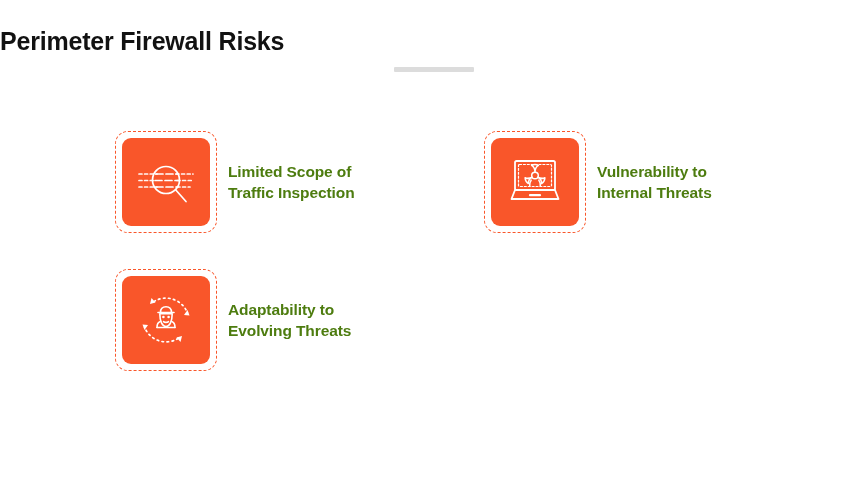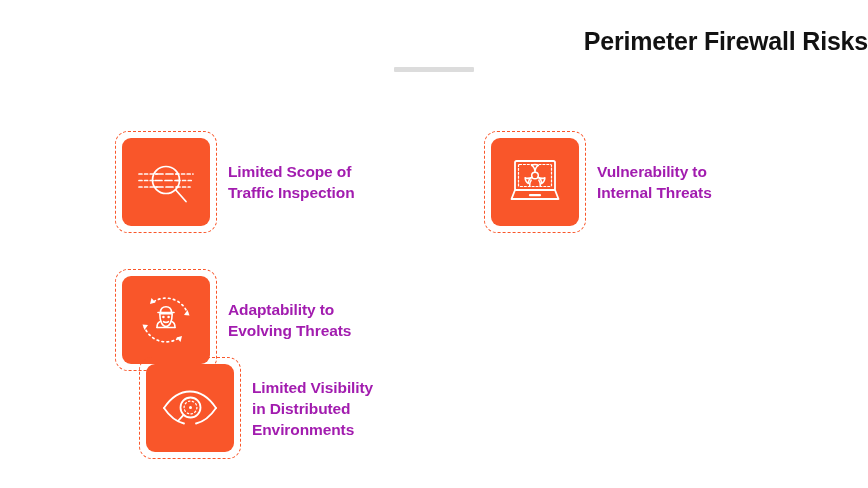--- a/index.html
+++ b/index.html
@@ -12,21 +12,21 @@
   .slide {
     position:relative;
     width:868px; height:488px;
     background:#ffffff;
   }
 
   
   .title-block {
     position:absolute;
     top:24px; left:0; width:868px;
-    text-align:right;
+    text-align:left;
   }
   .title {
     font-size:25px;
     font-weight:bold;
     letter-spacing:-0.2px;
     color:#121212;
     line-height:34px;
   }
   .title-divider {
     width:80px; height:5px;
@@ -69,21 +69,21 @@
     border-radius:13px;
     pointer-events:none;
   }
   .icon-box svg { display:block; }
 
   .item-label {
     margin-left:18px;
     font-size:15.5px;
     font-weight:bold;
     line-height:21px;
-    color:#a21caf;
+    color:#4d7c0f;
     letter-spacing:-0.1px;
     white-space:pre-line;
   }
 </style>
 </head>
 <body>
 
 <div class="slide">
 
   <div class="title-block">
@@ -172,35 +172,17 @@
             <path d="M26.6 30.6 C27.6 31.6 30.4 31.6 31.4 30.6"></path>
 
             <path d="M20 36.5 C20 32.5 22 31 23.2 30.6 M38 36.5 C38 32.5 36 31 34.8 30.6"></path>
             <path d="M20 36.5 H38"></path>
           </svg>
         </div>
         <div class="item-label">Adaptability to
 Evolving Threats</div>
       </div>
 
-      <div class="item right">
-        <div class="icon-box">
-          <svg width="60" height="44" viewBox="0 0 60 44" fill="none" stroke="#ffffff" stroke-width="1.8" stroke-linecap="round" stroke-linejoin="round">
-
-            <path d="M4 22 C12 10 22 5.5 30 5.5 C38 5.5 48 10 56 22"></path>
-            <path d="M4 22 C10 31 17.5 36 24 37.5"></path>
-            <path d="M56 22 C50 31 42.5 36 36 37.5"></path>
-
-            <circle cx="30.5" cy="21.5" r="10"></circle>
-            <circle cx="30.5" cy="21.5" r="6.4" stroke-width="1.2" stroke-dasharray="1.5 2.4"></circle>
-            <circle cx="30.5" cy="21.5" r="1.5" fill="#ffffff" stroke="none"></circle>
-            <line x1="23.6" y1="28.8" x2="18.5" y2="34.5"></line>
-          </svg>
-        </div>
-        <div class="item-label">Limited Visibility
-in Distributed
-Environments</div>
-      </div>
 
     </div>
 
   </div>
 </div>
 
 </body></html>

